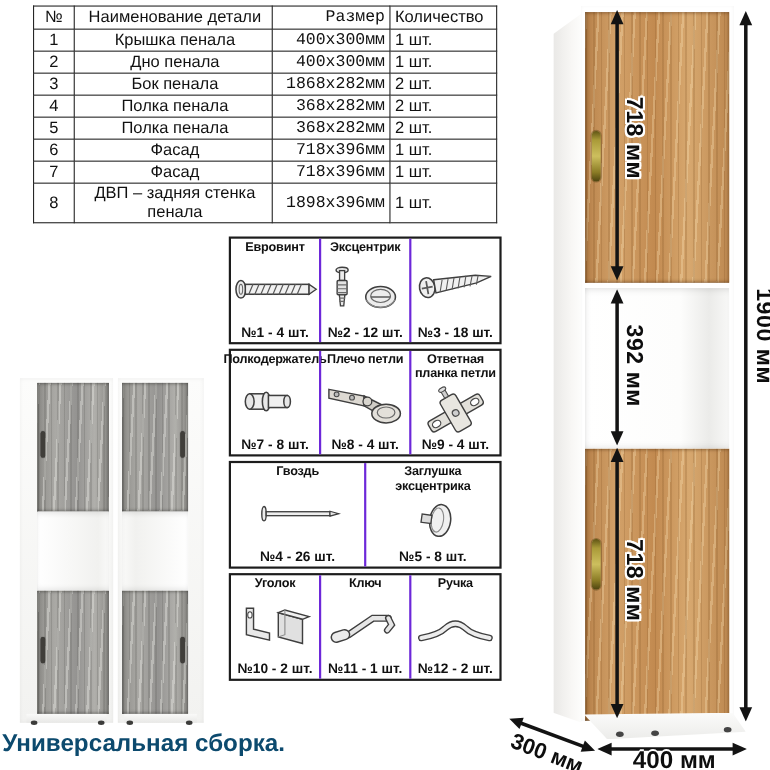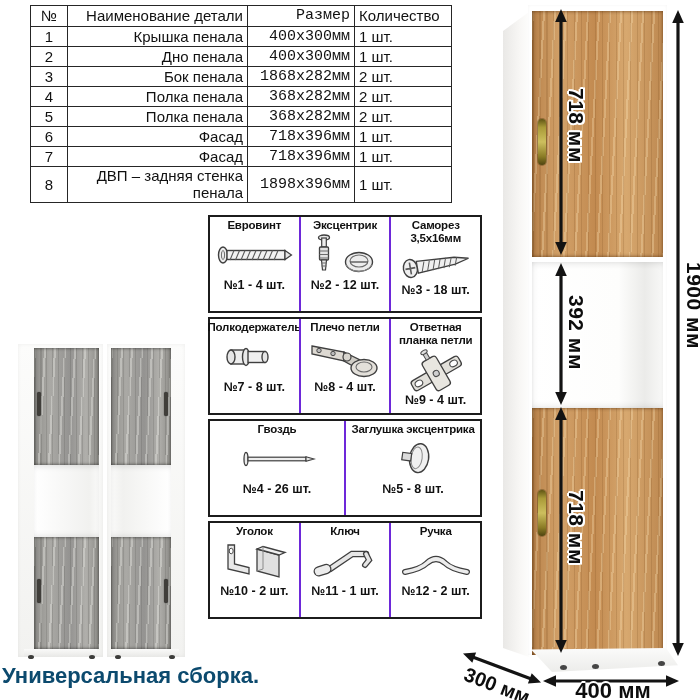--- a/index.html
+++ b/index.html
@@ -5,33 +5,33 @@
   html,body{margin:0;padding:0;background:#fff;}
   #canvas{position:relative;width:700px;height:700px;background:#ffffff;overflow:hidden;
           font-family:"Liberation Sans",sans-serif;color:#111;}
 
   
   #parts-table{position:absolute;left:30px;top:5px;border-collapse:collapse;}
   #parts-table td,#parts-table th{border:1.6px solid #262626;font-size:15px;font-weight:400;
       padding:0 4px;height:19px;line-height:1.15;background:#fff;color:#111;}
   #parts-table th{height:20px;}
   .col-num{width:28px;text-align:center;}
-  .col-name{width:168px;text-align:right;padding-left:7px !important;}
+  .col-name{width:168px;text-align:center;padding-left:7px !important;}
   .col-size{width:98px;text-align:right;font-family:Liberation Mono, monospace;}
   .col-qty{width:88px;text-align:left;}
 
   
-  #hardware{position:absolute;left:208px;top:215px;width:274px;}
+  #hardware{position:absolute;left:208px;top:215px;width:248px;}
   .hw-row{display:flex;border:2px solid #1c1c1c;height:94px;margin-bottom:4px;background:#fff;}
   .hw-cell{flex:1 1 0;display:flex;flex-direction:column;align-items:center;min-width:0;
            padding:2px 1px 1px;}
   .hw-cell + .hw-cell{border-left:2px solid #6d28d9;}
   .hw-title{font-size:11.5px;font-weight:700;text-align:center;line-height:1.12;letter-spacing:-.2px;}
   .hw-icon{flex:1;display:flex;align-items:center;justify-content:center;width:100%;}
-  .hw-count{font-size:12.5px;font-weight:700;white-space:nowrap;padding-bottom:18px;}
+  .hw-count{font-size:12.5px;font-weight:700;white-space:nowrap;padding-bottom:1px;}
   .hw-icon svg{display:block;}
 
   
   .wood{background:
       repeating-linear-gradient(90deg, rgba(122,77,30,.20) 0 1.5px, rgba(0,0,0,0) 1.5px 7px),
       repeating-linear-gradient(93deg, rgba(255,233,190,.30) 0 2px, rgba(0,0,0,0) 2px 11px),
       linear-gradient(90deg,#b9834b,#d2a169 22%,#c28a50 48%,#d7a86f 72%,#bd8850 100%);
       box-shadow:inset 3px 0 5px -2px rgba(70,35,5,.45), inset -2px 0 3px -1px rgba(70,35,5,.25),
                  inset 0 2px 3px -1px rgba(70,35,5,.3), inset 0 -2px 3px -1px rgba(70,35,5,.3);}
   .graywood{background:
@@ -179,21 +179,20 @@
             <path d="M15.3,30 h5.4 M15.5,33 h5" stroke="#6a6a6a" stroke-width="1"></path>
             <ellipse cx="53" cy="29" rx="13.5" ry="9.5" fill="#ececec" stroke="#3f3f3f" stroke-width="1.4"></ellipse>
             <ellipse cx="53" cy="28" rx="9" ry="6" fill="none" stroke="#6a6a6a" stroke-width="1.1"></ellipse>
             <path d="M44,29 h18" stroke="#5a5a5a" stroke-width="1.4"></path>
             <path d="M40,31.5 a13.5,9.5 0 0 0 26,0" fill="none" stroke="#8a8a8a" stroke-width="1"></path>
           </svg>
         </div>
         <div class="hw-count">№2 - 12 шт.</div>
       </div>
       <div class="hw-cell">
-        <div class="hw-title">Саморез 3,5х16мм</div>
         <div class="hw-icon">
           <svg width="78" height="38" viewBox="0 0 78 38" fill="none">
             <g transform="rotate(-10 39 19)">
               <ellipse cx="13" cy="19" rx="7" ry="9" fill="#efefef" stroke="#3f3f3f" stroke-width="1.4"></ellipse>
               <path d="M8,19 h10 M13,13 v12" stroke="#5a5a5a" stroke-width="1.6"></path>
               <polygon points="20,13 58,15.5 72,19 58,22.5 20,25" fill="#f0f0f0" stroke="#3f3f3f" stroke-width="1.3"></polygon>
               <path d="M24,24.5 l3.5,-10 m2,10 l3.5,-10 m2,10 l3.5,-10 m2,10 l3.5,-10 m2,10 l3.5,-10 m2,10 l3.5,-9 m2.5,8.5 l3,-8" stroke="#5a5a5a" stroke-width="1"></path>
             </g>
           </svg>
         </div>

